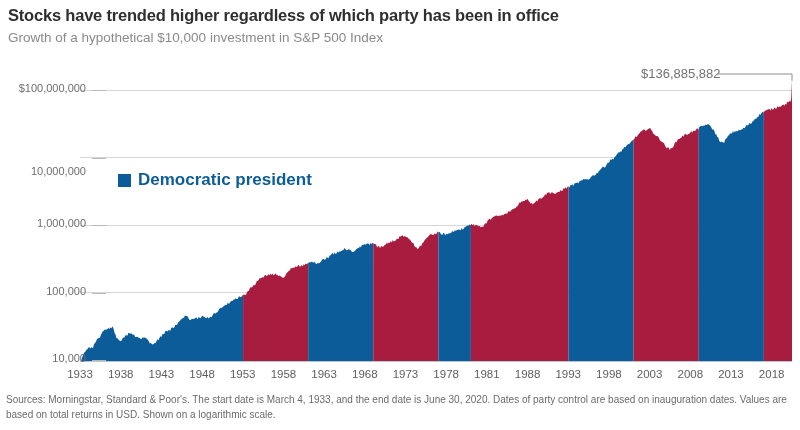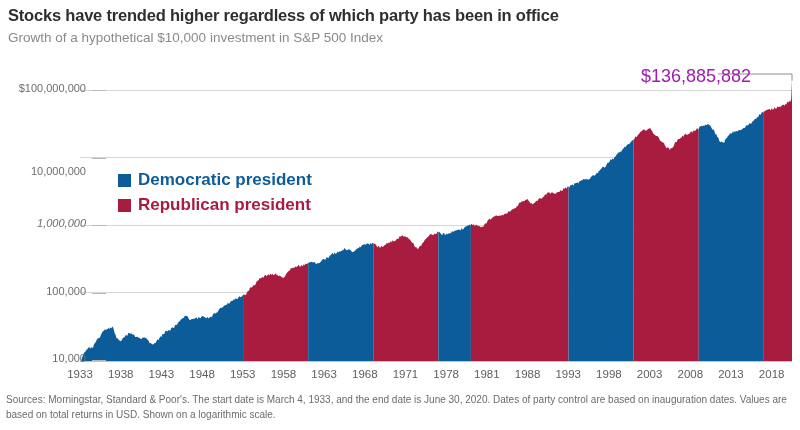--- a/index.html
+++ b/index.html
@@ -36,21 +36,21 @@
   .xlabel{
     position:absolute;
     font-size:11.5px;color:#5e5e5e;
     text-align:center;width:44px;
     top:368px;
     white-space:nowrap;
   }
 
   .callout{
     position:absolute;
-    font-size:18px;color:#a21caf;
+    font-size:13px;color:#737373;
     white-space:nowrap;
   }
 
   .legend{position:absolute;left:118px;top:170px;}
   .legrow{display:flex;align-items:center;margin-bottom:5px;}
   .swatch{width:13px;height:13px;margin-right:7px;display:inline-block;}
   .legtext{font-size:17px;font-weight:bold;white-space:nowrap;}
   .legtext.dem{color:#0b5c99;}
   .legtext.rep{color:#a81d3f;}
 
@@ -96,56 +96,52 @@
     </svg>
   </div>
 
   <div class="axisline"></div>
 
   <div id="ylabels">
       <div class="ylabel" style="left: 0px; top: 352px;">10,000</div>
       <div style="position: absolute; left: 92px; top: 360px; width: 14px; height: 1px; background: rgb(184, 184, 184);"></div>
       <div class="ylabel" style="left: 0px; top: 284.5px;">100,000</div>
       <div style="position: absolute; left: 92px; top: 293px; width: 14px; height: 1px; background: rgb(184, 184, 184);"></div>
-      <div class="ylabel" style="left: 0px; top: 217px; font-style: italic;">1,000,000</div>
+      <div class="ylabel" style="left: 0px; top: 217px;">1,000,000</div>
       <div style="position: absolute; left: 92px; top: 225px; width: 14px; height: 1px; background: rgb(184, 184, 184);"></div>
       <div class="ylabel" style="left: 0px; top: 165px;">10,000,000</div>
       <div style="position: absolute; left: 92px; top: 158px; width: 14px; height: 1px; background: rgb(184, 184, 184);"></div>
       <div class="ylabel" style="left: 0px; top: 82px;">$100,000,000</div>
       <div style="position: absolute; left: 92px; top: 90px; width: 14px; height: 1px; background: rgb(184, 184, 184);"></div>
     </div>
   <div id="xlabels">
       <div class="xlabel" style="left: 58px;">1933</div>
       <div class="xlabel" style="left: 98.6857px;">1938</div>
       <div class="xlabel" style="left: 139.371px;">1943</div>
       <div class="xlabel" style="left: 180.057px;">1948</div>
       <div class="xlabel" style="left: 220.743px;">1953</div>
       <div class="xlabel" style="left: 261.429px;">1958</div>
       <div class="xlabel" style="left: 302.114px;">1963</div>
       <div class="xlabel" style="left: 342.8px;">1968</div>
-      <div class="xlabel" style="left: 383.486px;">1971</div>
+      <div class="xlabel" style="left: 383.486px;">1973</div>
       <div class="xlabel" style="left: 424.171px;">1978</div>
       <div class="xlabel" style="left: 464.857px;">1981</div>
       <div class="xlabel" style="left: 505.543px;">1988</div>
       <div class="xlabel" style="left: 546.229px;">1993</div>
       <div class="xlabel" style="left: 586.914px;">1998</div>
       <div class="xlabel" style="left: 627.6px;">2003</div>
       <div class="xlabel" style="left: 668.286px;">2008</div>
       <div class="xlabel" style="left: 708.971px;">2013</div>
       <div class="xlabel" style="left: 749.657px;">2018</div>
     </div>
 
   <div class="callout" id="callout" style="left: 641px; top: 66px;">$136,885,882</div>
 
   <div class="legend">
     <div class="legrow">
       <span class="swatch" id="sw-dem" style="background: rgb(11, 92, 153);"></span>
       <span class="legtext dem">Democratic president</span>
     </div>
-    <div class="legrow">
-      <span class="swatch" id="sw-rep" style="background: rgb(168, 29, 63);"></span>
-      <span class="legtext rep">Republican president</span>
-    </div>
   </div>
 
   <div class="footnote">Sources: Morningstar, Standard &amp; Poor's. The start date is March 4, 1933, and the end date is June 30, 2020. Dates of party control are based on inauguration dates. Values are based on total returns in USD. Shown on a logarithmic scale.</div>
 
 </div>
 
 </body></html>

